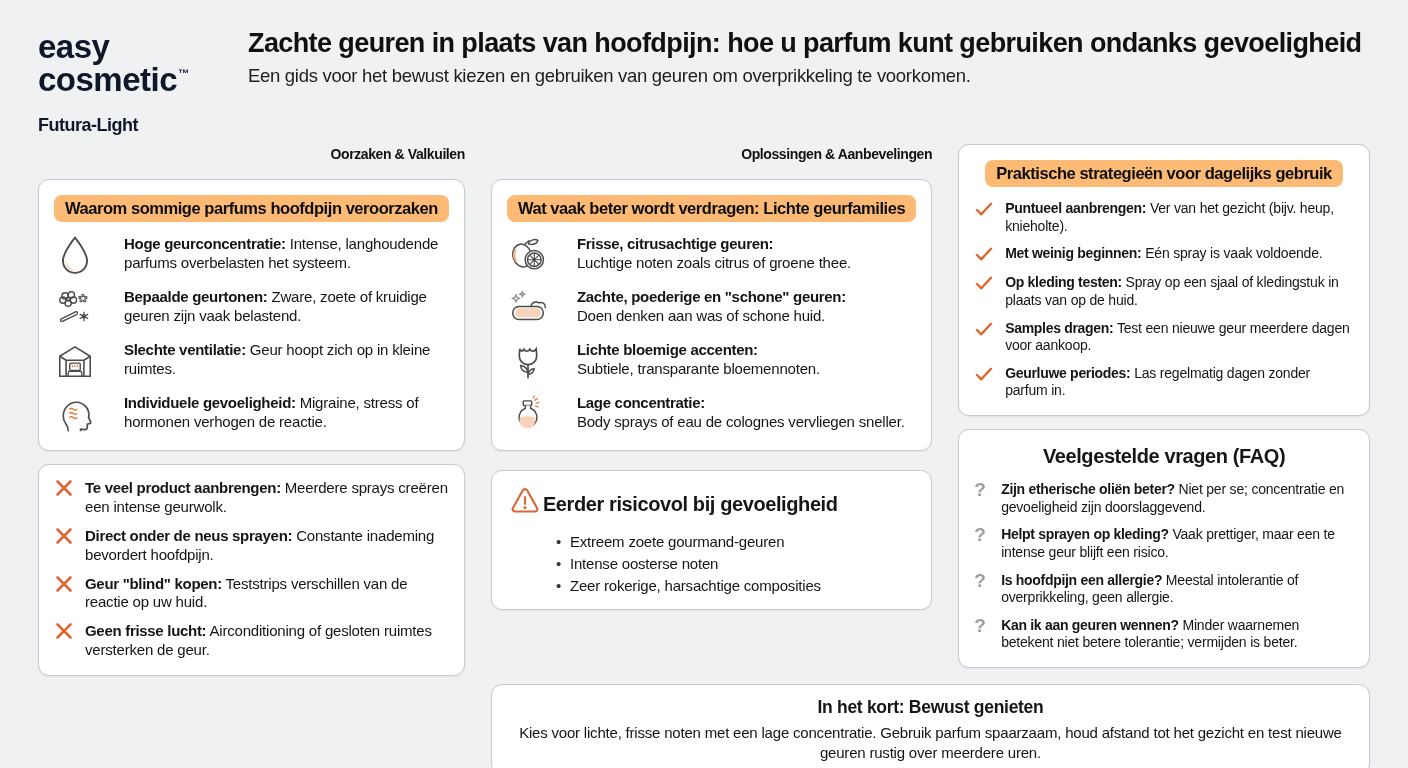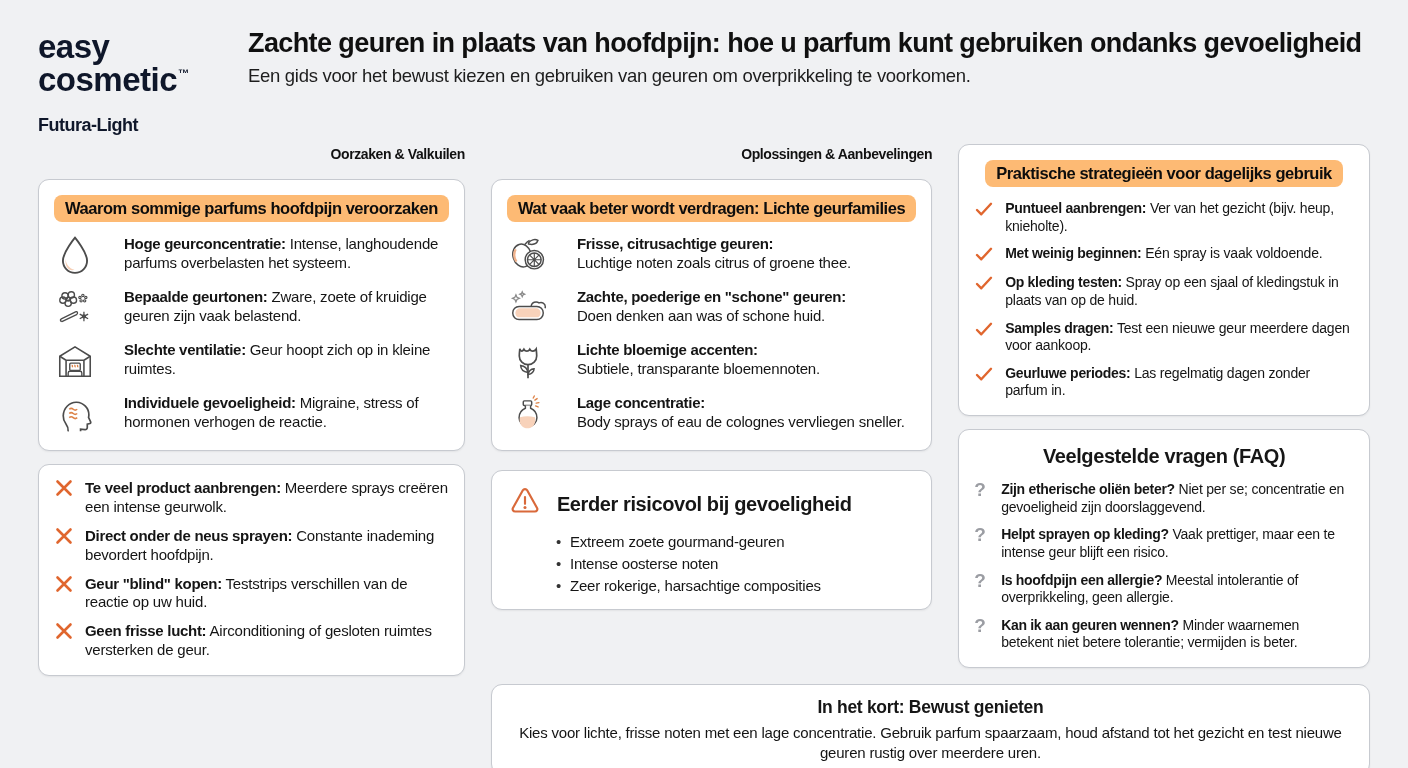--- a/index.html
+++ b/index.html
@@ -59,21 +59,21 @@
   .item-text { font-size:15px; line-height:1.26; color:#151515; padding-top:1px; }
   .item-text b { letter-spacing:-0.3px; }
   
   .mark-item { display:flex; align-items:flex-start; gap:11px; margin-bottom:9px; }
   .mark-item:last-child { margin-bottom:2px; }
   .mark { flex:0 0 20px; width:20px; height:20px; margin-top:0px; }
   .mark svg { width:20px; height:20px; display:block; }
   .q-mark { flex:0 0 16px; font-size:19px; font-weight:bold; color:#9b9da3; line-height:1; margin-top:0; }
   .q-mark::before { content:"?"; }
   
-  .warn-head { display:flex; align-items:center; gap:14px; margin-bottom:7px; }
+  .warn-head { display:flex; align-items:center; gap:0; margin-bottom:7px; }
   .warn-head svg { width:36px; height:36px; flex:0 0 36px; }
   .warn-title { font-size:20px; font-weight:bold; letter-spacing:-0.4px; }
   .bullet-row { display:flex; gap:9px; font-size:15px; line-height:1.45; margin-left:49px; color:#151515; }
   .bullet-row::before { content:"•"; color:#333; }
   
   .faq-title { text-align:center; font-size:20px; font-weight:bold; margin:2px 0 12px 0; letter-spacing:-0.4px; }
   .faq .item-text, .strategies .item-text { font-size:14px; }
   
   .summary-card { text-align:center; padding:12px 24px; }
   .summary-title { font-size:17.5px; font-weight:bold; margin-bottom:5px; letter-spacing:-0.3px; }

